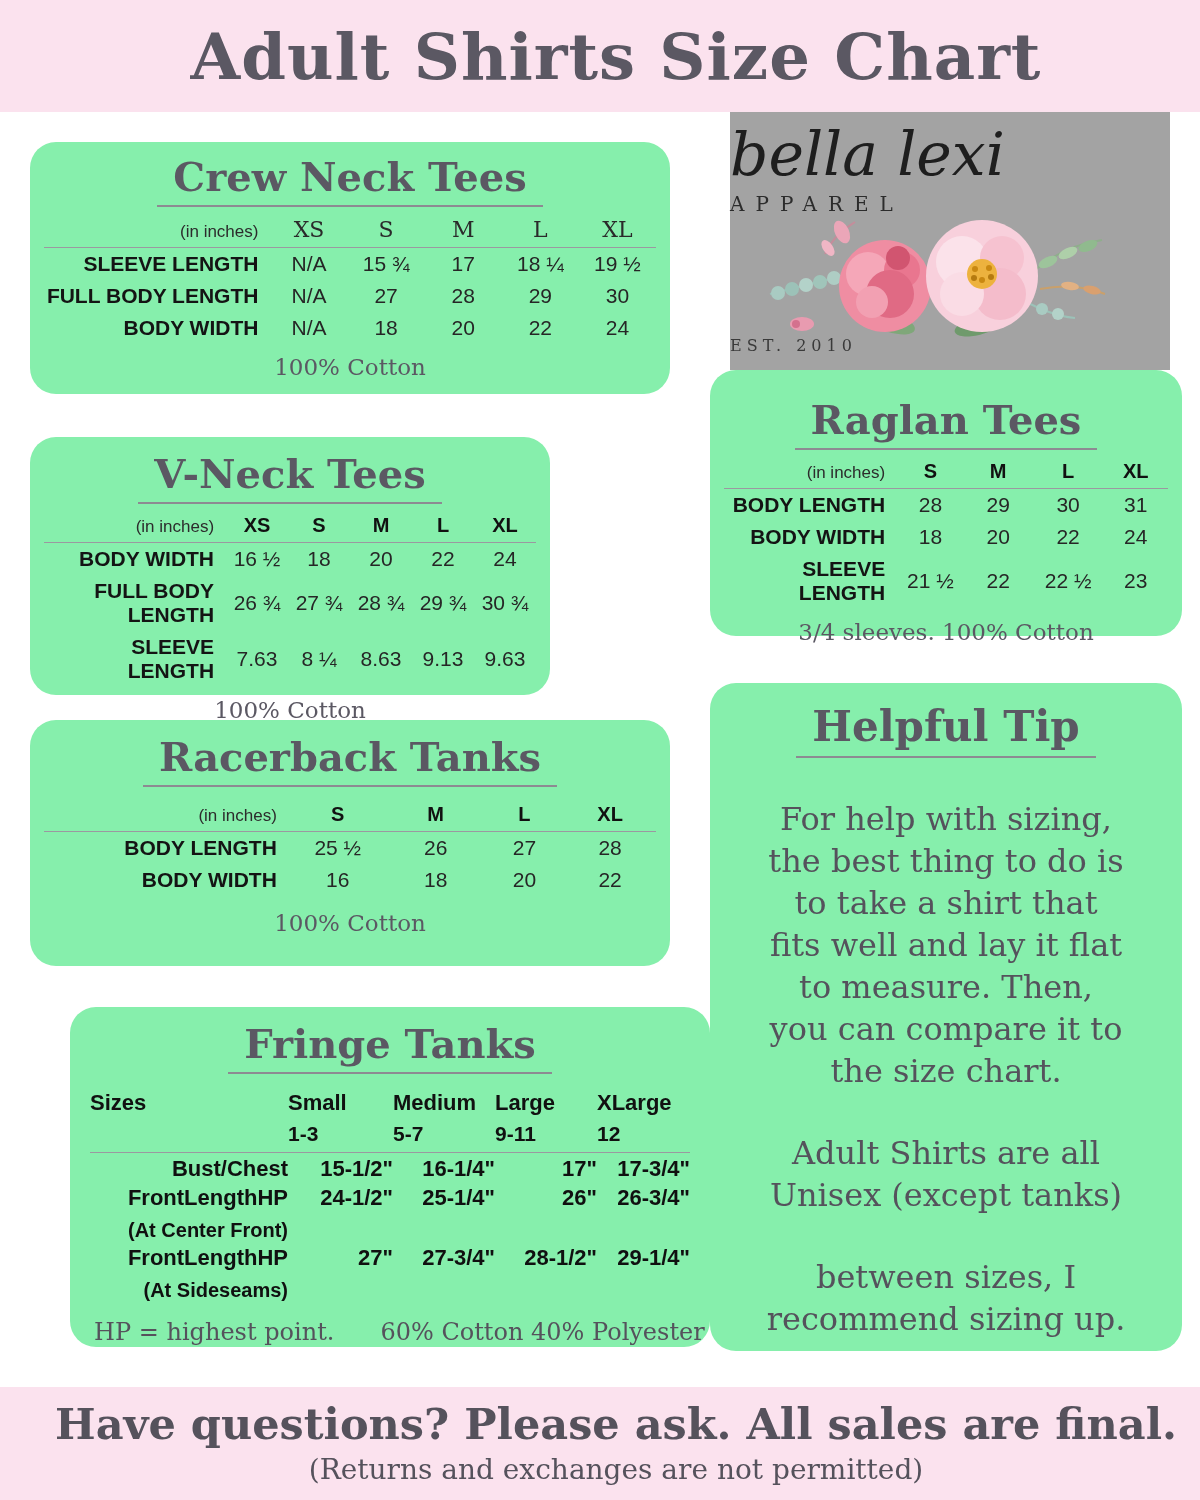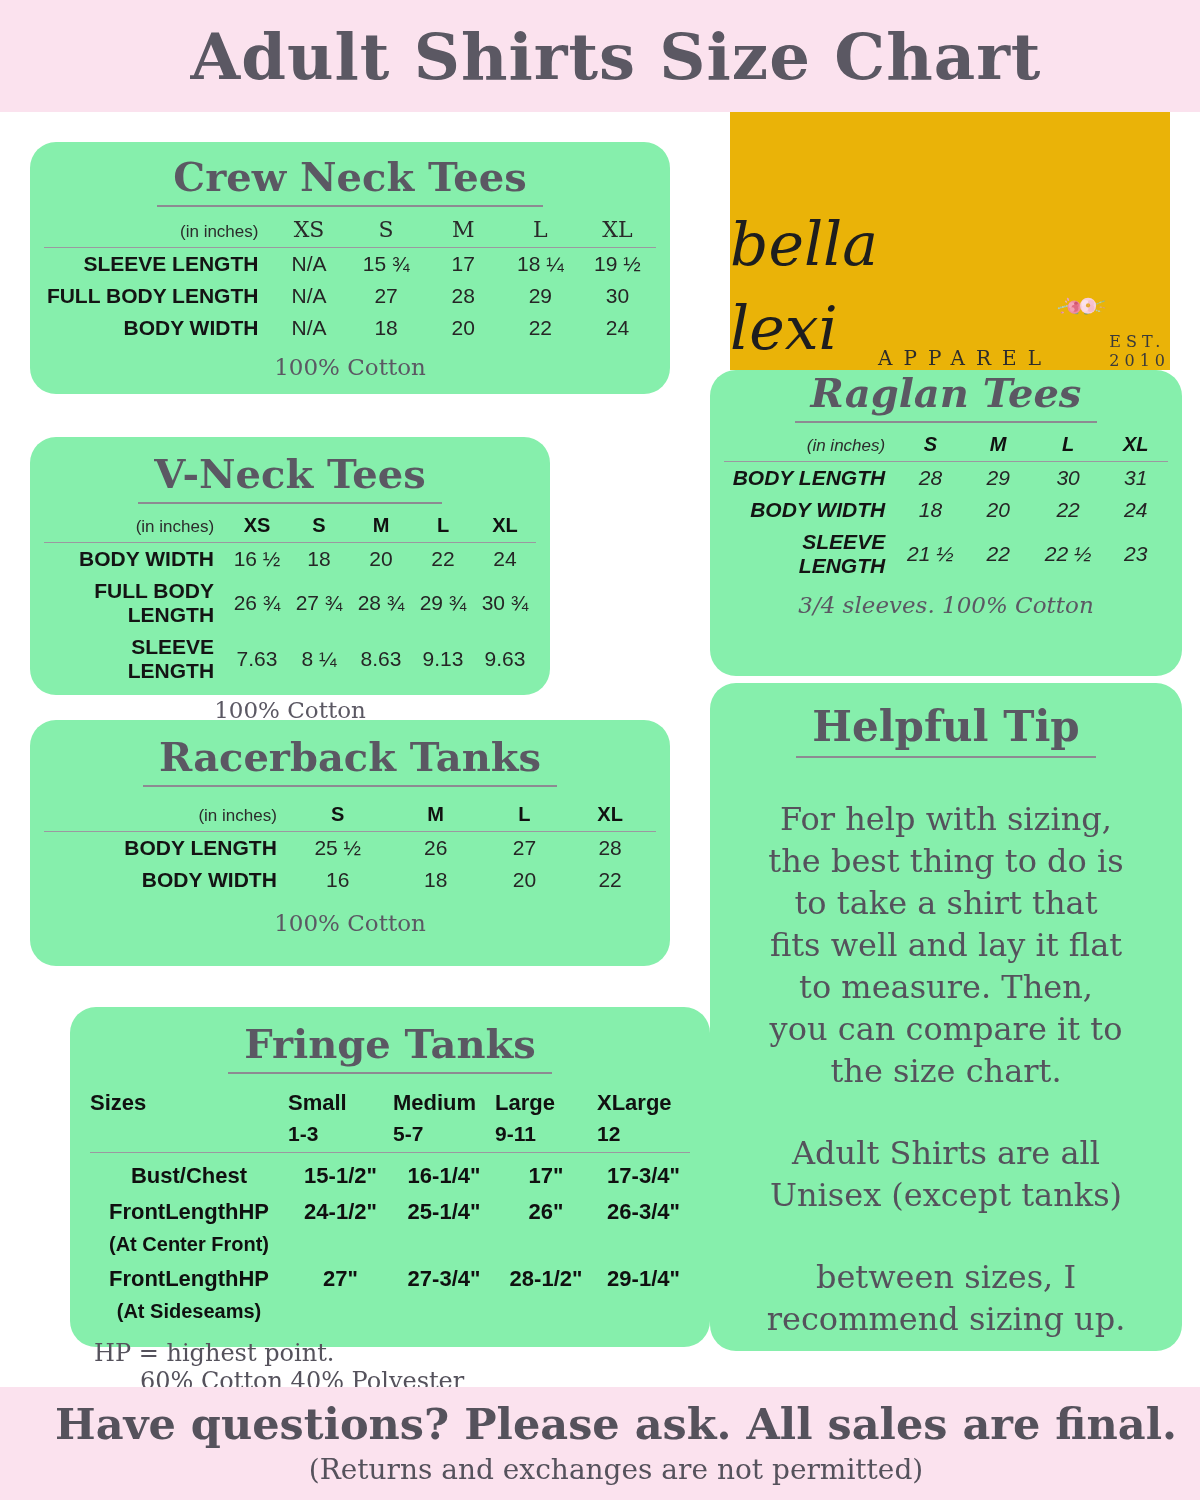--- a/index.html
+++ b/index.html
@@ -30,34 +30,34 @@
   .row-label{text-align:right;font-family:"Liberation Sans",sans-serif;font-weight:bold;
              font-size:21px;color:#141414;padding:4px 12px 4px 0;}
   .val{text-align:center;font-family:"Liberation Sans",sans-serif;font-size:21px;color:#262626;padding:4px 0;}
   .note{text-align:center;font-family:"DejaVu Serif",serif;font-size:23px;color:#5b5863;margin-top:10px;}
 
   
   table.fringe-table{border-collapse:collapse;width:calc(100% - 40px);margin:14px 20px 0 20px;table-layout:fixed;}
   table.fringe-table thead th{border-bottom:1px solid #9b98a0;text-align:left;padding:2px 0 6px 0;
        font-family:"Liberation Sans",sans-serif;font-weight:bold;font-size:22px;color:#111;vertical-align:top;}
   table.fringe-table thead .rng{font-size:21px;margin-top:6px;}
-  table.fringe-table td{text-align:center;font-family:"Liberation Sans",sans-serif;font-weight:bold;
-       font-size:22px;color:#101010;vertical-align:top;padding:10px 0 0 0;}
+  table.fringe-table td{text-align:right;font-family:"Liberation Sans",sans-serif;font-weight:bold;
+       font-size:22px;color:#101010;vertical-align:top;padding:3px 0 0 0;}
   table.fringe-table td .sub{font-size:20px;margin-top:8px;}
-  .fringe-note{display:flex;margin:16px 0 0 24px;font-family:"DejaVu Serif",serif;font-size:24px;color:#55525c;flex-direction:column;}
+  .fringe-note{display:flex;margin:16px 0 0 24px;font-family:"DejaVu Serif",serif;font-size:24px;color:#55525c;}
   .fringe-note .right{margin-left:46px;}
 
   
   #tip-card .card-title-wrap{margin-top:20px;}
   .tip-line{text-align:center;font-family:"DejaVu Serif",serif;font-size:32px;color:#55525c;line-height:42px;}
   .tip-para{margin-top:40px;}
 
   
   #logo{position:absolute;left:730px;top:112px;width:440px;height:258px;display:flex;
-        flex-direction:row;align-items:flex-end;background:#eab308;}
+        flex-direction:column;align-items:flex-start;background:#a3a3a3;}
   .logo-script{font-family:"DejaVu Serif",serif;font-style:italic;font-size:60px;color:#1e1e1e;line-height:84px;}
   .logo-apparel{font-family:"DejaVu Serif",serif;font-size:20px;letter-spacing:11px;color:#2c2c2c;margin-top:-4px;}
   .logo-est{font-family:"DejaVu Serif",serif;font-size:16px;letter-spacing:5px;color:#3a3a3a;margin-top:-6px;}
   .logo-flowers{margin-top:-2px;}
 </style>
 </head>
 <body>
 
 <div id="page">
 
@@ -333,21 +333,21 @@
         <circle cx="245" cy="55" r="3" fill="#c98812"></circle>
           <circle cx="259" cy="54" r="3" fill="#c98812"></circle>
         <circle cx="252" cy="66" r="3" fill="#c98812"></circle>
           <circle cx="261" cy="63" r="3" fill="#b57a10"></circle>
         <circle cx="244" cy="64" r="3" fill="#b57a10"></circle>
       </g>
     </svg>
     <div class="logo-est">EST. 2010</div>
   </div>
 
-  <div class="card" style="left:710px;top:370px;width:472px;height:306px;padding-top:0;font-style:italic;">
+  <div class="card" style="left:710px;top:370px;width:472px;height:266px;padding-top:27px;">
     <div class="card-title-wrap">
       <span class="card-title t40">Raglan Tees</span>
     </div>
     <table class="size-table">
       <colgroup>
           <col style="width:39%">
           <col style="width:15%">
           <col style="width:15.5%">
           <col style="width:16%">
           <col style="width:14.5%">

